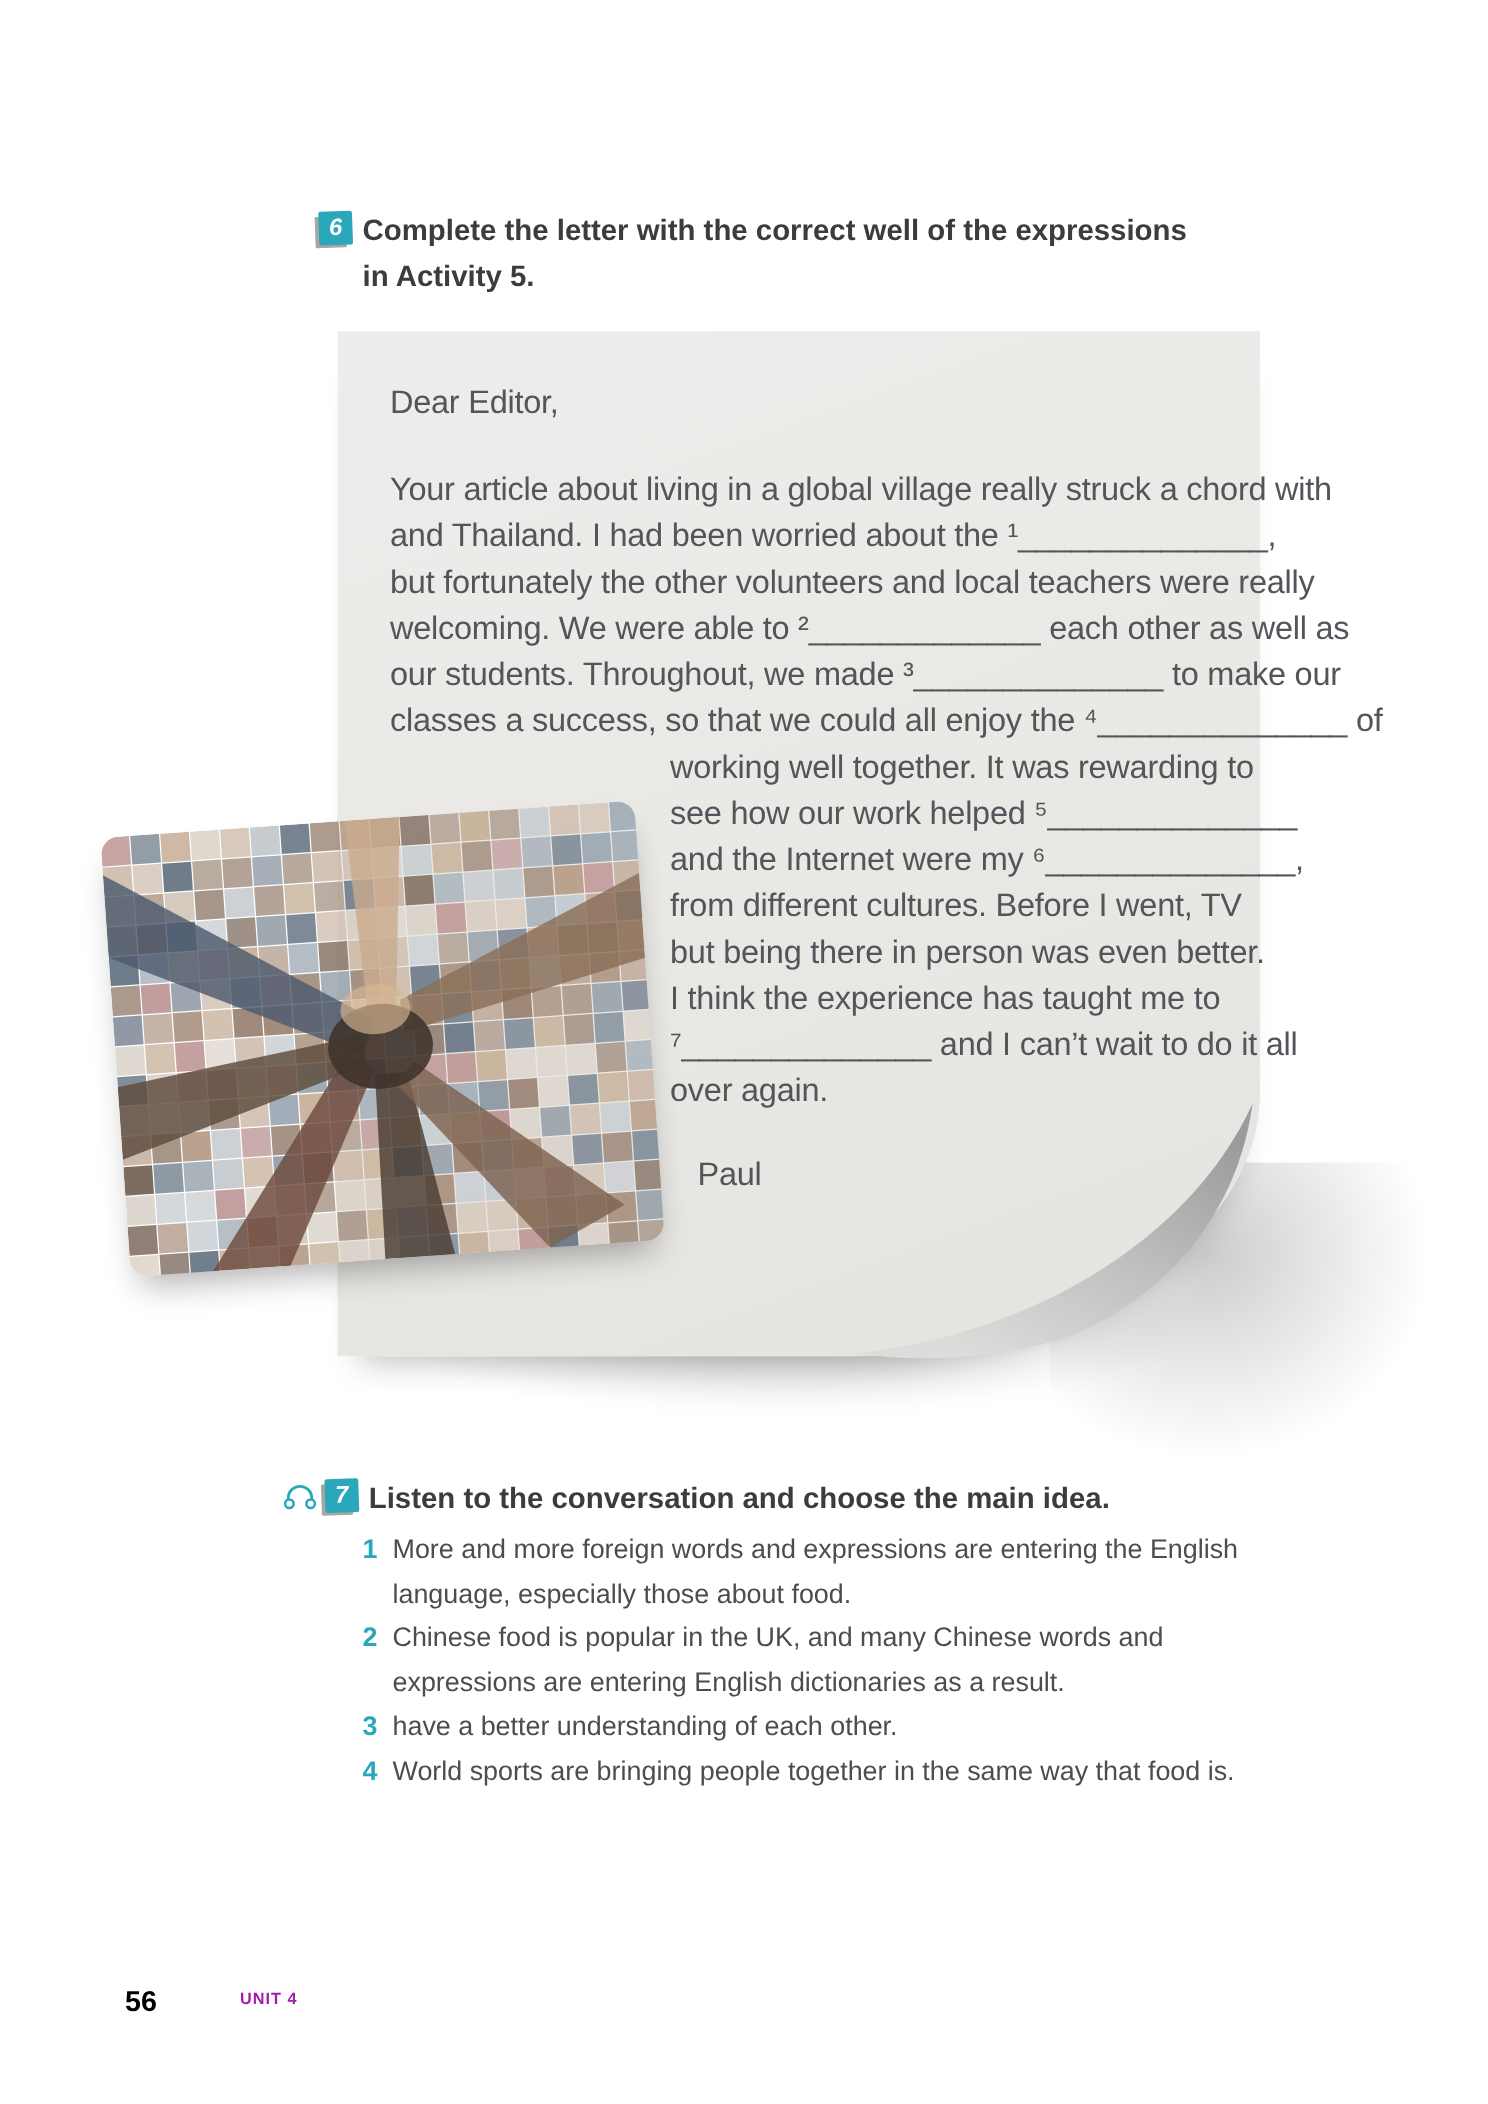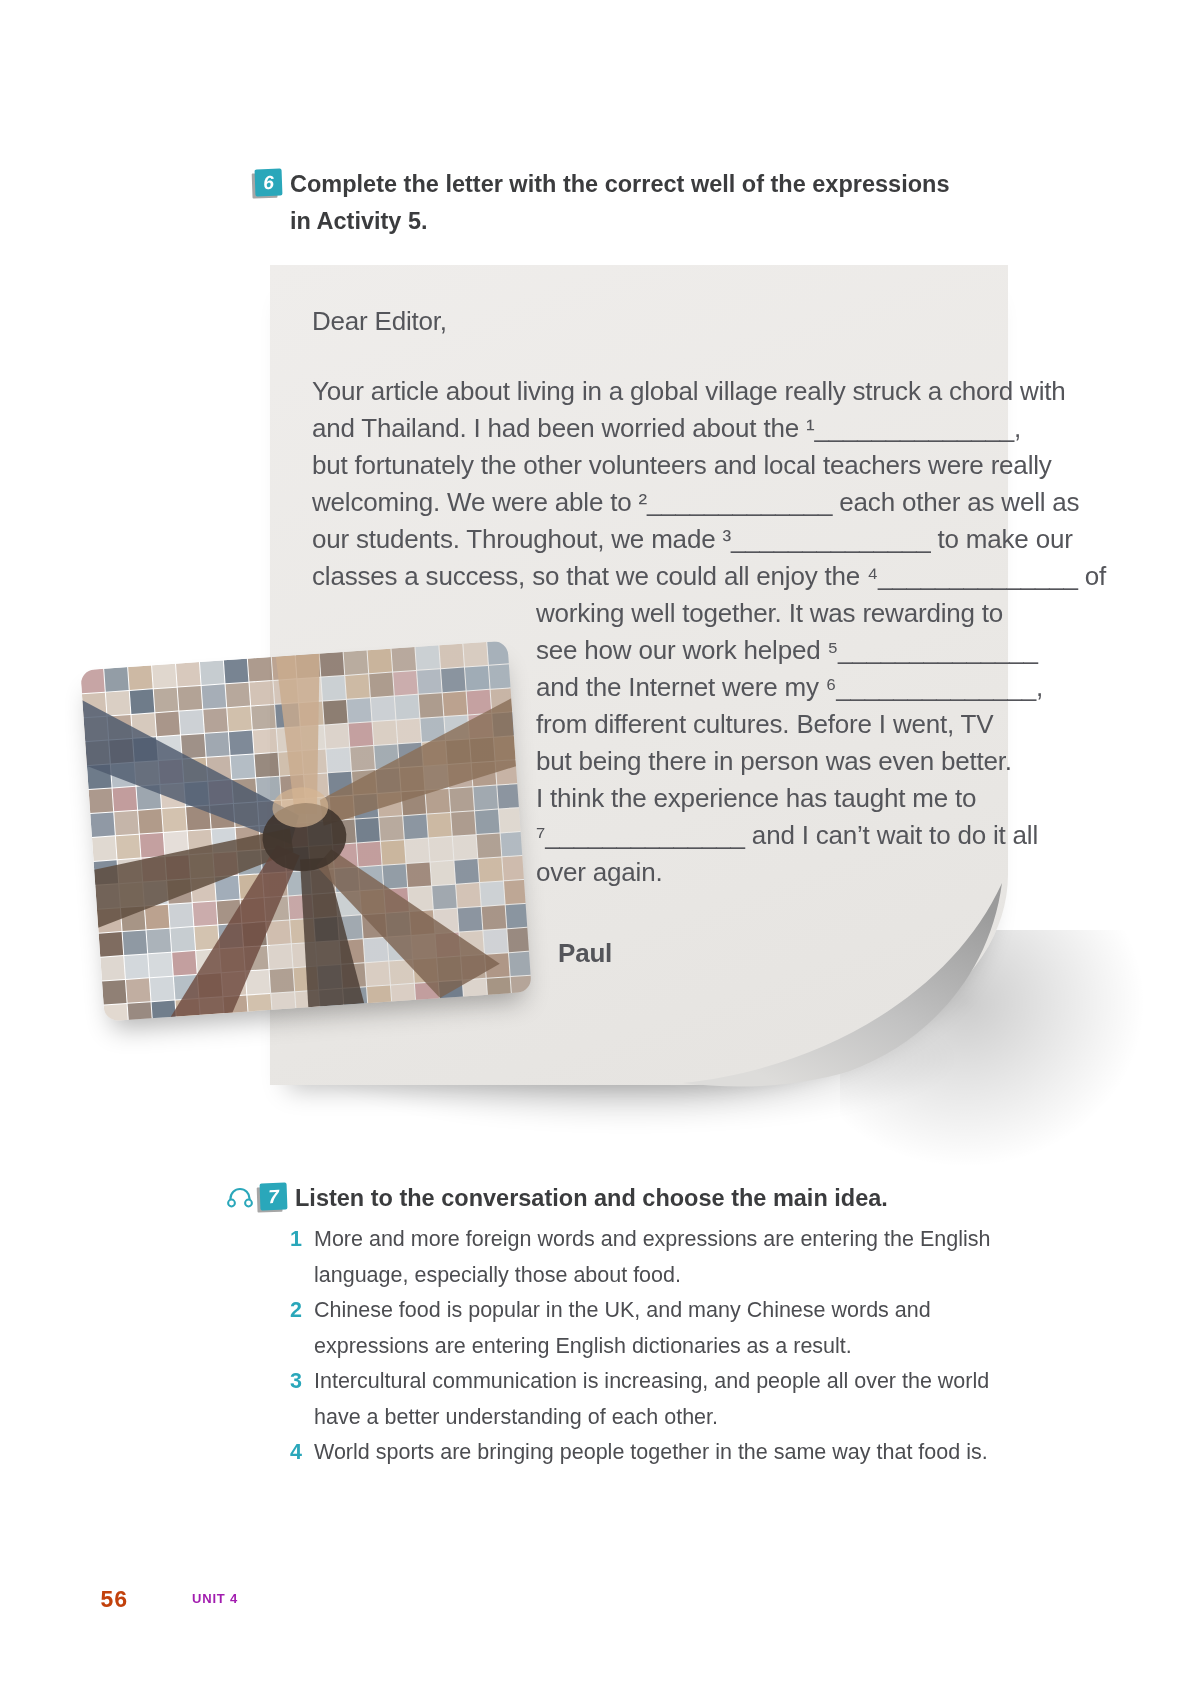--- a/index.html
+++ b/index.html
@@ -32,35 +32,35 @@
     position:absolute;left:270px;top:265px;width:738px;height:820px;
     background:linear-gradient(160deg,#efedeb 0%,#eae8e5 55%,#e5e3e0 100%);
     border-bottom-right-radius:330px 210px;
     box-shadow:0 22px 26px -18px rgba(0,0,0,0.25);
     box-sizing:border-box;padding:38px 28px 0 42px;
     font-size:26px;line-height:37px;color:#54555a;letter-spacing:-0.2px;
   }
   .paper .line{white-space:nowrap;}
   .salutation{margin-bottom:33px;}
   .ind{margin-left:224px;}
-  .signature{margin-left:246px;margin-top:44px;font-weight:bold;}
+  .signature{margin-left:246px;margin-top:30px;}
   .curl{position:absolute;right:-4px;bottom:-8px;}
   
   .photo{
     position:absolute;left:92px;top:655px;width:428px;height:352px;
     transform:rotate(-4deg);border-radius:14px;overflow:hidden;
     box-shadow:0 16px 26px -8px rgba(0,0,0,0.30);
   }
   
   .options{position:absolute;left:290px;top:1222px;list-style:none;margin:0;padding:0;}
   .options li{display:flex;font-size:21.5px;line-height:35.5px;color:#4c4d51;}
   .options .num{width:24px;flex:none;color:#2aa7ba;font-weight:bold;}
   .opt-lines div{white-space:nowrap;}
   
-  .footer-page{position:absolute;left:100px;top:1588px;font-size:23px;font-weight:bold;color:#c2410c;font-family:Liberation Mono, monospace;}
+  .footer-page{position:absolute;left:100px;top:1588px;font-size:23px;font-weight:bold;color:#000000;}
   .footer-unit{position:absolute;left:192px;top:1591px;font-size:13px;font-weight:bold;color:#a21caf;letter-spacing:0.8px;}
 </style>
 </head>
 <body>
 
 <div class="act-header" style="left:255px;top:166px;">
   <div class="badge">6</div>
   <div class="act-title">
     <div>Complete the letter with the correct well of the expressions</div>
     <div>in Activity 5.</div>
@@ -413,21 +413,20 @@
   <li>
     <span class="num">2</span>
     <div class="opt-lines">
       <div>Chinese food is popular in the UK, and many Chinese words and</div>
       <div>expressions are entering English dictionaries as a result.</div>
     </div>
   </li>
   <li>
     <span class="num">3</span>
     <div class="opt-lines">
-      <div>Intercultural communication is increasing, and people all over the world</div>
       <div>have a better understanding of each other.</div>
     </div>
   </li>
   <li>
     <span class="num">4</span>
     <div class="opt-lines">
       <div>World sports are bringing people together in the same way that food is.</div>
     </div>
   </li>
 </ul>

